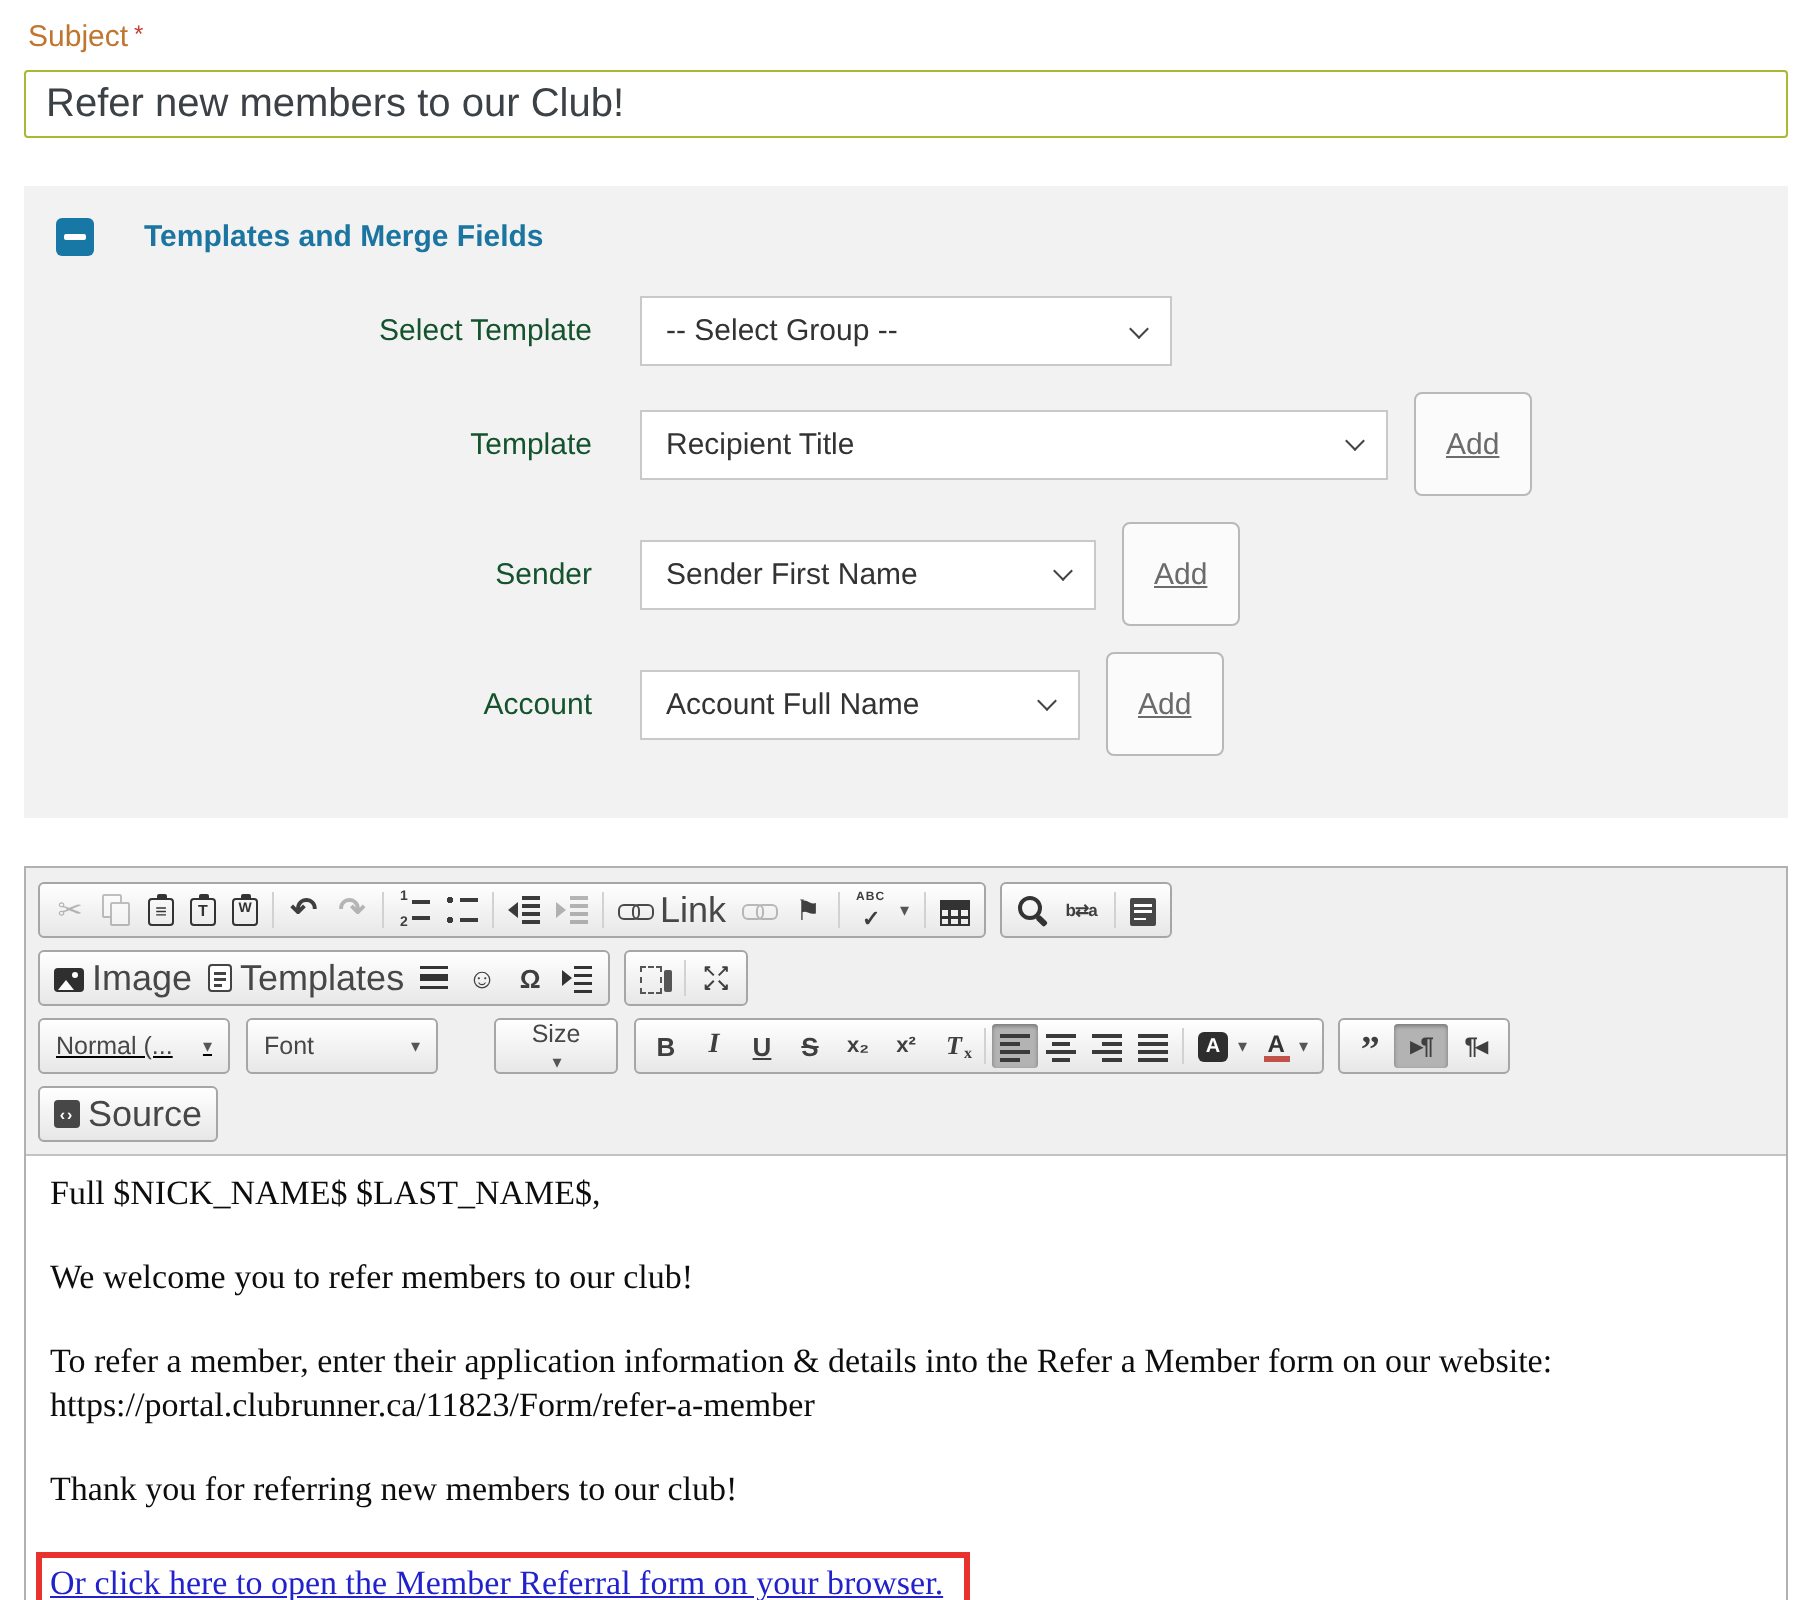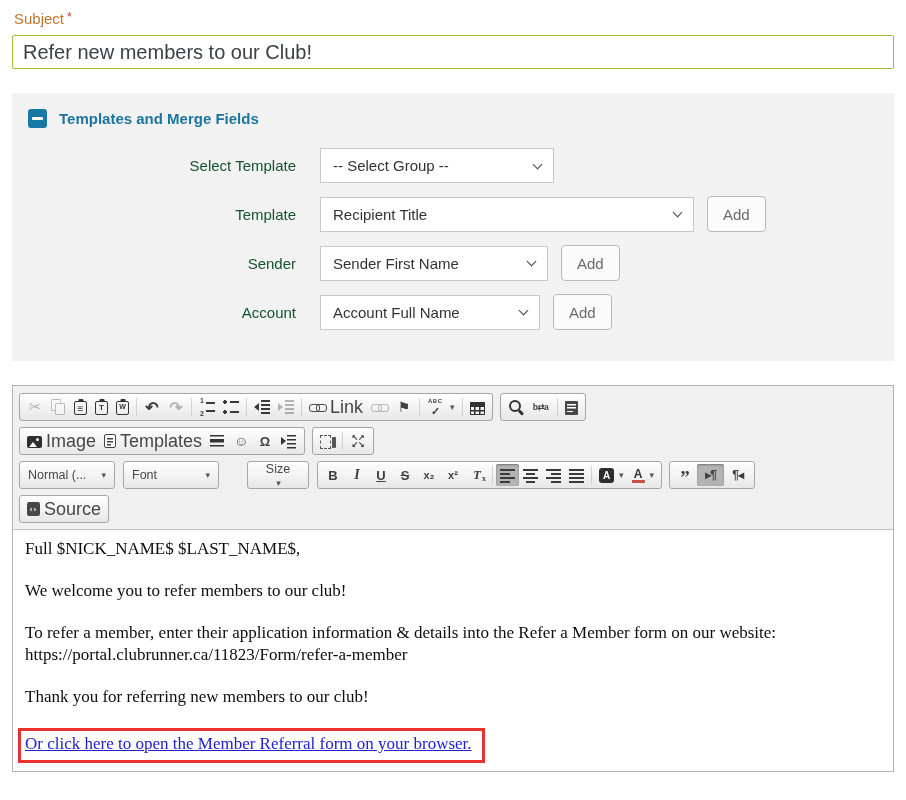--- a/index.html
+++ b/index.html
@@ -14,37 +14,37 @@
   .subject-label { font-size:15px; color:#c1762f; display:inline-block; margin:2px 0 8px 2px; }
   .subject-label .req { color:#cb3d2e; font-size:12px; vertical-align:top; margin-left:3px; }
   .subject-input {
     width:100%; height:34px; border:1px solid #a9b934; border-radius:2px;
     padding:0 10px; font-size:20px; color:#3c4146; outline:none;
     font-family:"Liberation Sans", sans-serif; background:#fff; display:block;
   }
 
   
   .panel { margin-top:24px; background:#f2f2f2; padding:16px 16px 18px; }
-  .panel-header { display:flex; align-items:center; gap:12px; margin-bottom:20px; }
+  .panel-header { display:flex; align-items:center; gap:25px; margin-bottom:20px; }
   .collapse-btn { width:19px; height:19px; background:#1878a5; border-radius:3px; position:relative; cursor:pointer; flex:0 0 auto; }
   .collapse-btn::after { content:''; position:absolute; left:4px; right:4px; top:8px; height:3px; background:#fff; border-radius:1px; }
   .panel-title { font-size:15px; font-weight:bold; color:#1b75a0; }
 
   .field-row { display:flex; align-items:center; margin-bottom:13px; }
   .field-label { width:268px; text-align:right; margin-right:24px; color:#14532d; font-size:15px; flex:0 0 auto; }
   .sel {
     height:35px; background:#fff; border:1px solid #c9c9c9; display:flex;
     align-items:center; justify-content:space-between; padding:0 12px; cursor:pointer;
   }
   .sel-value { font-size:15px; color:#333; }
   .chev { width:7px; height:7px; border-right:1.7px solid #444; border-bottom:1.7px solid #444; transform:rotate(45deg); margin-top:-3px; flex:0 0 auto; }
-  .sel-sm { width:234px; } .sel-lg { width:374px; } .sel-md { width:228px; } .sel-md2 { width:220px; }
+  .sel-sm { width:266px; } .sel-lg { width:374px; } .sel-md { width:228px; } .sel-md2 { width:220px; }
   .add-btn {
-    margin-left:13px; height:36px; padding:0 15px; border:1px solid #b9b9b9; border-radius:4px;
-    background:#fbfbfb; color:#6b6b6b; font-size:15px; cursor:pointer; font-family:"Liberation Sans",sans-serif;
+    margin-left:13px; height:52px; padding:0 15px; border:1px solid #b9b9b9; border-radius:4px;
+    background:#fbfbfb; color:#6b6b6b; font-size:15px; cursor:pointer; font-family:"Liberation Sans",sans-serif;text-decoration:underline;
   }
   .note { color:#9b9b9b; font-size:14.5px; margin-top:2px; }
 
   
   .editor { margin-top:24px; border:1px solid #b1b1b1; }
   .toolbar { background:#f0f0f0; border-bottom:1px solid #c3c3c3; padding:7px 6px 6px; }
   .tb-row { display:flex; align-items:center; margin-bottom:6px; }
   .tb-row:last-child { margin-bottom:0; }
   .tb-group {
     display:inline-flex; align-items:center; border:1px solid #a6a6a6; border-radius:3px;
@@ -57,21 +57,21 @@
   .tb-label { font-size:18px; color:#474747; }
   .tb-sep { width:1px; height:18px; background:#d2d2d2; margin:0 3px; align-self:center; }
   .tb-caret { font-size:9px; color:#555; margin-left:1px; }
 
   .combo {
     display:inline-flex; align-items:center; justify-content:space-between; height:28px;
     border:1px solid #a6a6a6; border-radius:3px; background:linear-gradient(#ffffff,#e7e7e7);
     padding:0 8px; margin-right:8px; cursor:pointer;
   }
   .combo-label { font-size:12.5px; color:#474747; }
-  .combo-normal { width:96px; } .combo-font { width:96px; margin-right:28px; } .combo-size { width:62px;flex-direction:column; }
+  .combo-normal { width:96px;text-decoration:underline; } .combo-font { width:96px; margin-right:28px; } .combo-size { width:62px;flex-direction:column; }
 
   
   .tbi { width:16px; height:16px; display:inline-flex; align-items:center; justify-content:center;
          font-size:13px; color:#3f3f3f; position:relative; flex:0 0 auto; }
   .i-cut { font-size:15px; }
   .i-copy { width:15px; }
   .i-copy::before, .i-copy::after { content:''; position:absolute; width:8px; height:10px; border:1.5px solid #555; border-radius:1px; background:#fff; }
   .i-copy::before { left:0; top:0; } .i-copy::after { left:4px; top:4px; }
   .clip { width:13px; height:14px; border:1.6px solid #333; border-radius:2px; margin-top:2px; }
   .clip::before { content:''; position:absolute; top:-3px; left:50%; transform:translateX(-50%); width:5px; height:3px; background:#333; border-radius:1px; }

